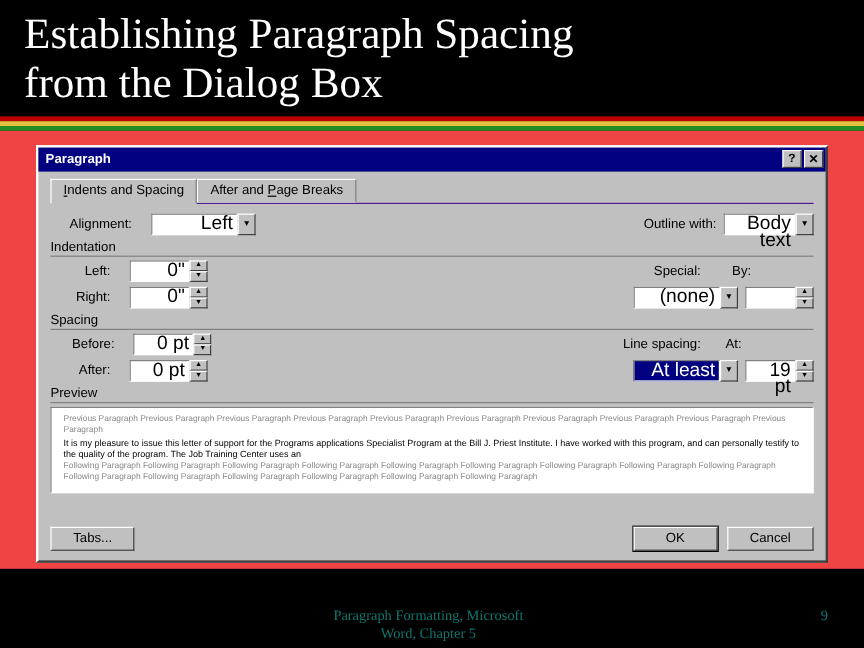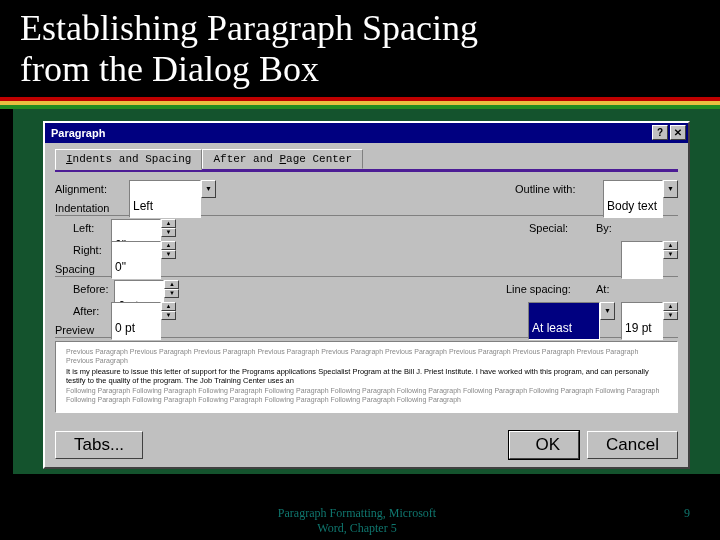--- a/index.html
+++ b/index.html
@@ -2,47 +2,47 @@
 <html><head>
 <meta charset="utf-8">
 <style>
   * { box-sizing: border-box; margin: 0; padding: 0; }
   body { width: 720px; height: 540px; background: #000; font-family: "Times New Roman", serif; overflow: hidden; position: relative; }
   .slide-title { color: #fff; font-size: 36px; text-align: left; padding: 8px 20px 6px; line-height: 1.15; }
   .stripe { height: 4px; }
   .stripe.red { background: #c00000; }
   .stripe.yellow { background: #e8c040; }
   .stripe.green { background: #228b22; }
-  .content-area { background: #14532d; padding: 12px 30px 0; height: 365px; margin-left: 13px; }
+  .content-area { background: #ef4444; padding: 12px 30px 0; height: 365px; }
   .dialog { background: #c0c0c0; border: 2px solid; border-color: #fff #404040 #404040 #fff; font-family: Arial, sans-serif; font-size: 11px; height: 348px; display: flex; flex-direction: column; }
   .titlebar { background: #000080; color: #fff; display: flex; align-items: center; padding: 2px 2px 2px 6px; height: 20px; font-weight: bold; }
   .titlebar-text { flex: 1; }
   .titlebar-btn { width: 16px; height: 15px; background: #c0c0c0; border: 1px solid; border-color: #fff #404040 #404040 #fff; margin-left: 2px; display: flex; align-items: center; justify-content: center; font-size: 10px; font-weight: bold; color: #000; font-family: Arial; }
   .dialog-body { padding: 6px 10px; flex: 1; }
-  .tabs { display: flex; border-bottom: 3px solid #4c1d95; margin-bottom: 8px; font-family: Liberation Mono, monospace; }
+  .tabs { display: flex; border-bottom: 1px solid #4c1d95; margin-bottom: 8px; }
   .tab { padding: 3px 10px; background: #c0c0c0; border: 1px solid; border-color: #fff #808080 #c0c0c0 #fff; margin-right: 0; position: relative; font-size: 11px; }
   .tab.active { border-bottom: 1px solid #c0c0c0; margin-bottom: -1px; z-index: 1; }
   .tab u { text-decoration: underline; }
-  .row { display: flex; align-items: center; margin-bottom: 4px; gap: 6px; }
+  .row { display: flex; align-items: center; margin-bottom: 4px; gap: 16px; text-align: right; }
   .col { display: flex; align-items: center; gap: 6px; }
   .col.right { margin-left: auto; }
   .label { font-size: 11px; min-width: 68px; }
   .label-sm { font-size: 11px; min-width: 50px; padding-left: 18px; }
   .combo, .spinner { display: flex; height: 18px; }
-  .field { background: #fff; border: 1px solid; border-color: #808080 #fff #fff #808080; padding: 18px 3px; font-size: 12px; height: 18px; line-height: 14px; }
+  .field { background: #fff; border: 1px solid; border-color: #808080 #fff #fff #808080; padding: 1px 3px; font-size: 16px; height: 18px; line-height: 14px; }
   .field.sel { background: #000080; color: #fff; }
   .dropbtn, .spinbtn { width: 15px; height: 18px; background: #c0c0c0; border: 1px solid; border-color: #fff #404040 #404040 #fff; display: flex; align-items: center; justify-content: center; font-size: 7px; }
   .spincol { display: flex; flex-direction: column; }
   .spinhalf { width: 15px; height: 9px; background: #c0c0c0; border: 1px solid; border-color: #fff #404040 #404040 #fff; font-size: 6px; display: flex; align-items: center; justify-content: center; line-height: 1; }
   .group-label { font-size: 11px; margin: 3px 0 3px 0; border-bottom: 1px solid #808080; padding-bottom: 1px; }
   .preview-box { background: #fff; border: 1px solid; border-color: #808080 #fff #fff #808080; padding: 6px 10px; height: 72px; overflow: hidden; margin-top: 2px; }
   .preview-faint { color: #888; font-size: 7px; line-height: 1.25; }
   .preview-main { color: #000; font-size: 7.5px; line-height: 1.2; margin: 2px 0; }
   .btn-row { display: flex; padding: 4px 10px 8px; }
-  .btn { background: #c0c0c0; border: 1px solid; border-color: #fff #404040 #404040 #fff; padding: 3px 18px; font-size: 17px; min-width: 70px; text-align: right; }
+  .btn { background: #c0c0c0; border: 1px solid; border-color: #fff #404040 #404040 #fff; padding: 3px 18px; font-size: 11px; min-width: 70px; text-align: center; }
   .btn.default { box-shadow: 0 0 0 1px #000; }
   .footer { position: absolute; bottom: 4px; left: 0; right: 0; color: #0f766e; font-size: 12px; display: flex; padding: 0 30px; }
   .footer-center { flex: 1; text-align: center; }
   .footer-right { }
 </style>
 </head>
 <body>
 
 <div class="slide-title">
   <div>Establishing Paragraph Spacing</div>
@@ -55,21 +55,21 @@
 <div class="content-area">
   <div class="dialog">
     <div class="titlebar">
       <span class="titlebar-text">Paragraph</span>
       <span class="titlebar-btn">?</span>
       <span class="titlebar-btn">✕</span>
     </div>
     <div class="dialog-body">
       <div class="tabs">
         <div class="tab active"><span></span><u>I</u><span>ndents and Spacing</span></div>
-        <div class="tab"><span>After and </span><u>P</u><span>age Center</span></div>
+        <div class="tab"><span>After and </span><u>P</u><span>age Breaks</span></div>
       </div>
 
       <div class="row">
         <span class="label">Alignment:</span>
         <div class="combo">
           <span class="field" style="width:72px">Left</span>
           <span class="dropbtn">▼</span>
         </div>
         <div class="col right">
           <span class="label" style="min-width:82px">Outline with:</span>
@@ -101,20 +101,24 @@
       <div class="row">
         <span class="label-sm">Right:</span>
         <div class="spinner">
           <span class="field" style="width:50px">0"</span>
           <div class="spincol">
               <div class="spinhalf">▲</div>
               <div class="spinhalf">▼</div>
             </div>
         </div>
         <div class="col right" style="gap:6px">
+          <div class="combo">
+            <span class="field" style="width:72px">(none)</span>
+            <span class="dropbtn">▼</span>
+          </div>
           <div class="spinner">
             <span class="field" style="width:42px"></span>
             <div class="spincol">
                 <div class="spinhalf">▲</div>
                 <div class="spinhalf">▼</div>
               </div>
           </div>
         </div>
       </div>
 

